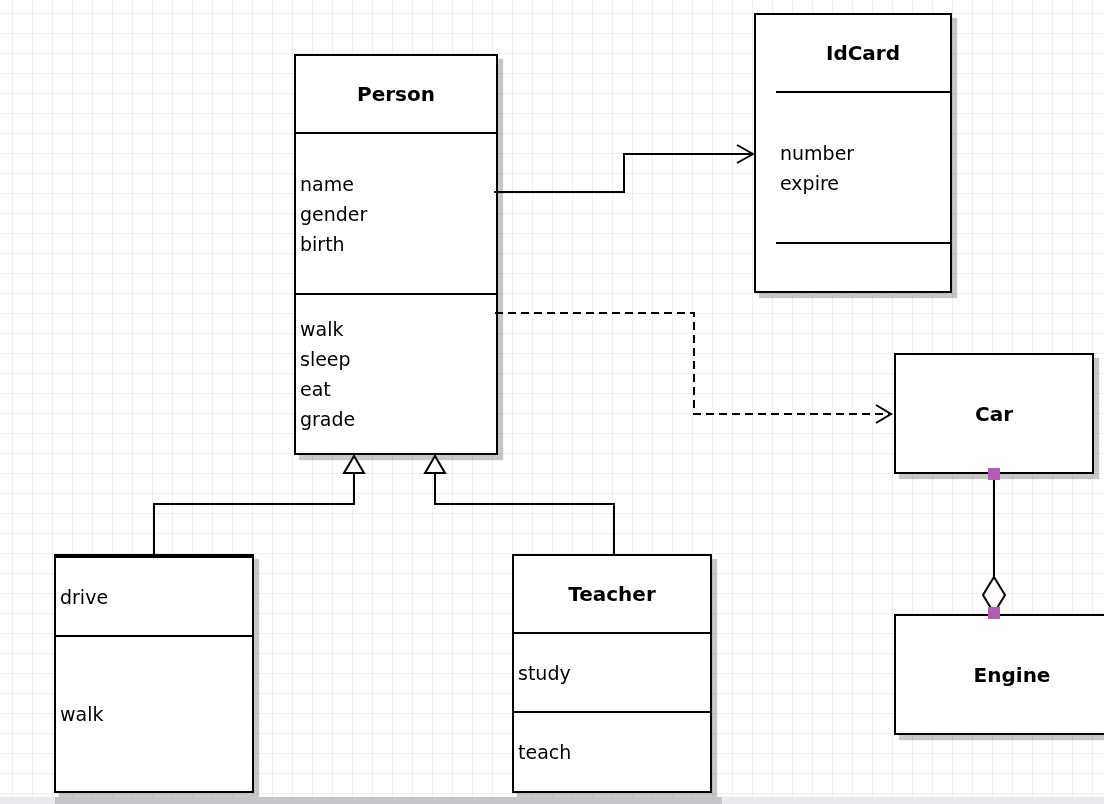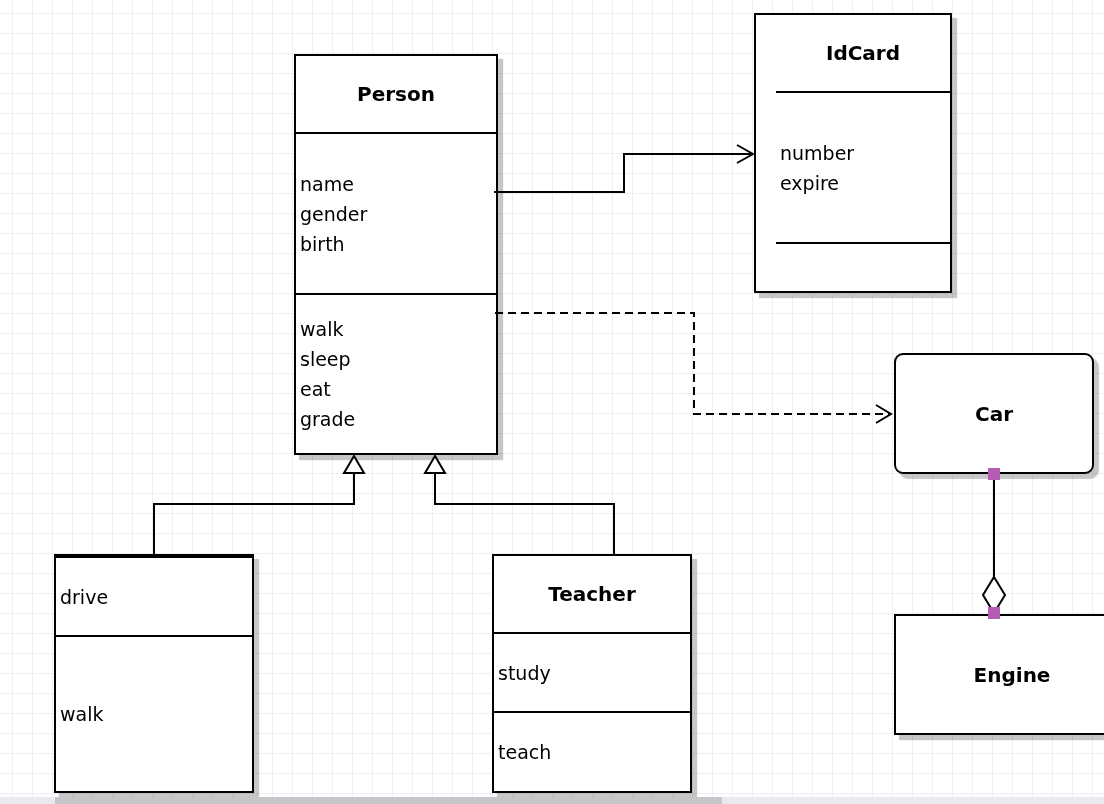--- a/index.html
+++ b/index.html
@@ -74,38 +74,38 @@
 
   <div class="uml-class" style="left:754px; top:13px; width:198px; height:280px;padding-left:20px;">
     <div class="uml-title" style="height:76px">IdCard</div>
     <div class="uml-sec" style="height:151px">
       <div class="line">number</div>
       <div class="line">expire</div>
     </div>
     <div class="uml-sec fill"></div>
   </div>
 
-  <div class="uml-class" style="left:894px; top:353px; width:200px; height:121px;border-radius:9px;">
+  <div class="uml-class" style="left:894px; top:353px; width:200px; height:121px;">
     <div class="uml-single">Car</div>
   </div>
 
   <div class="uml-class" style="left:894px; top:614px; width:236px; height:121px;">
     <div class="uml-single">Engine</div>
   </div>
 
   <div class="uml-class" style="left:54px; top:554px; width:200px; height:239px;">
     <div class="uml-sec" style="height:79px">
       <div class="line">drive</div>
     </div>
     <div class="uml-sec fill">
       <div class="line">walk</div>
     </div>
   </div>
 
-  <div class="uml-class" style="left:492px; top:554px; width:200px; height:239px;">
+  <div class="uml-class" style="left:512px; top:554px; width:200px; height:239px;">
     <div class="uml-title" style="height:76px">Teacher</div>
     <div class="uml-sec" style="height:79px">
       <div class="line">study</div>
     </div>
     <div class="uml-sec fill">
       <div class="line">teach</div>
     </div>
   </div>
 
   <svg class="overlay" viewBox="0 0 1104 804">

